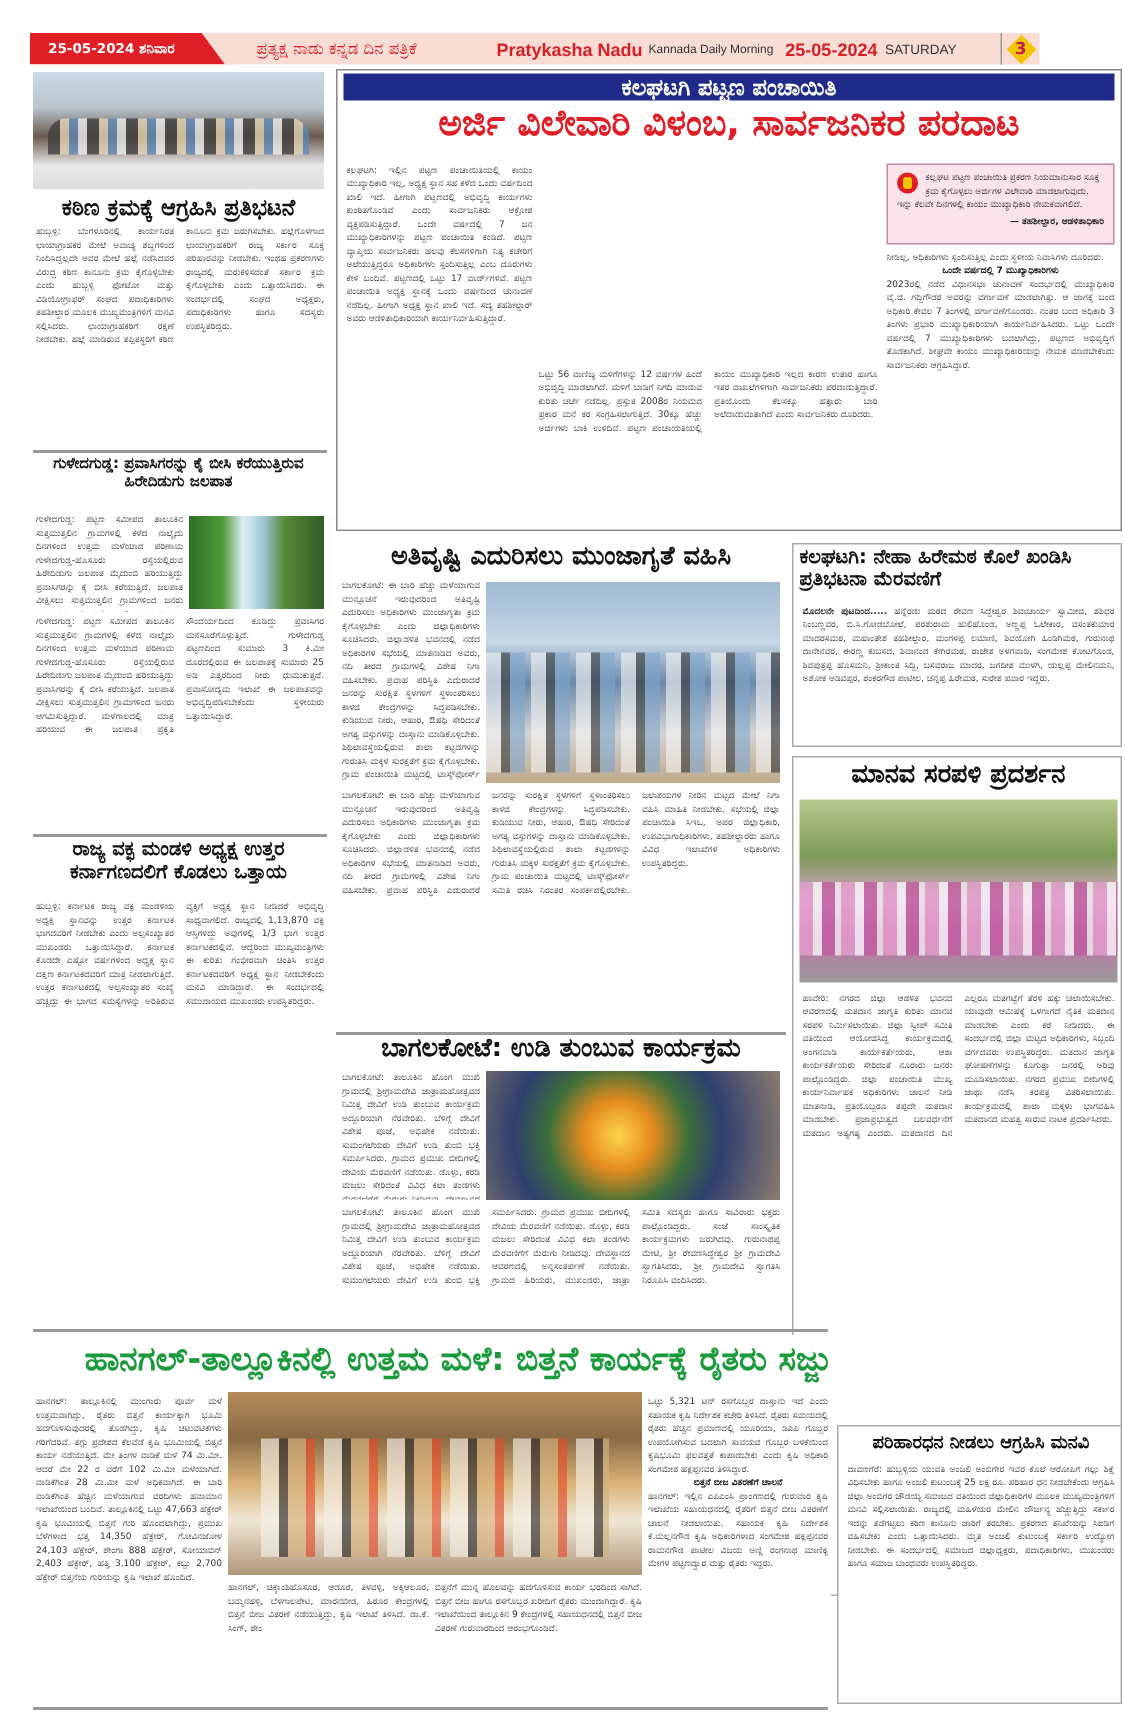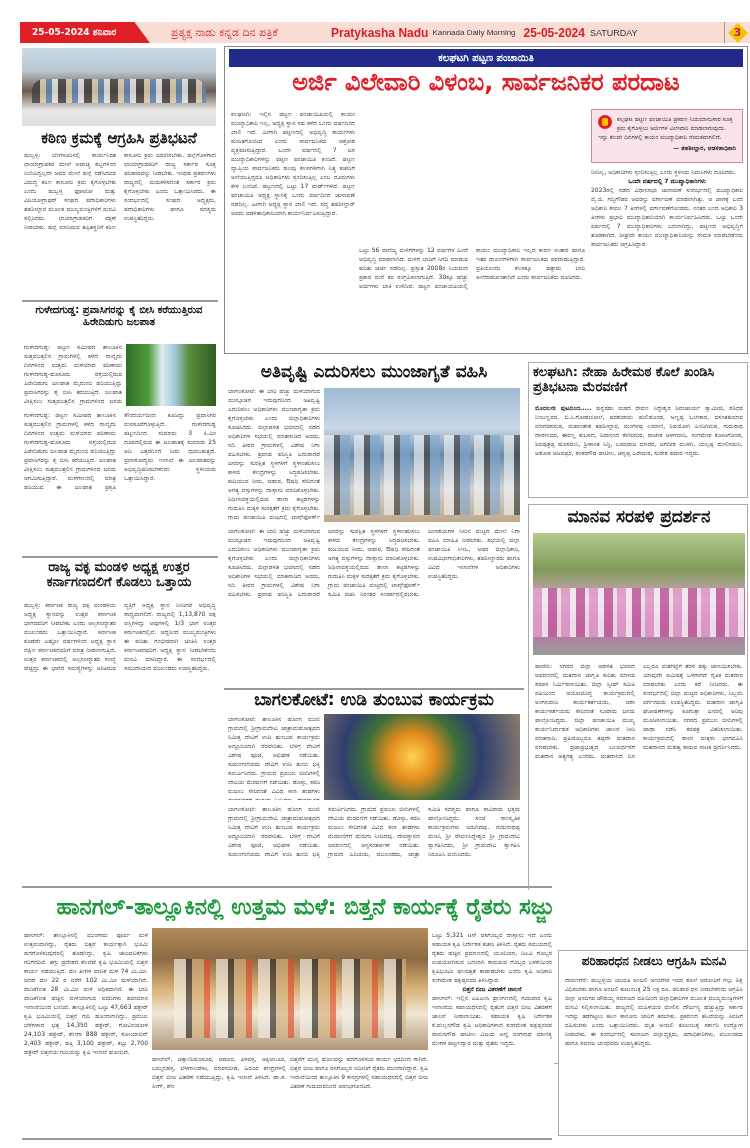--- a/index.html
+++ b/index.html
@@ -1,20 +1,20 @@
 <!DOCTYPE html>
 <html><head>
 <meta charset="utf-8">
 <style>
   * { box-sizing: border-box; margin: 0; padding: 0; }
   html, body { width: 750px; height: 1148px; background: #fff; overflow: hidden; }
   body { font-family: "DejaVu Sans", sans-serif; color: #222; position: relative; }
 
   
-  .masthead { position: absolute; left: 20px; top: 22px; width: 730px; height: 21px; background: #f9dcd4; display: flex; align-items: center; }
+  .masthead { position: absolute; left: 20px; top: 22px; width: 673px; height: 21px; background: #f9dcd4; display: flex; align-items: center; }
   .mh-date-left { background: #e01e26; color: #fff; font-weight: bold; font-size: 9px; height: 21px; width: 130px; display: flex; align-items: center; padding-left: 12px; clip-path: polygon(0 0, 88% 0, 100% 100%, 0 100%); }
   .mh-kn-title { color: #d81f26; font-size: 11px; margin-left: 21px; width: 150px; }
   .mh-en-title { color: #d81f26; font-weight: bold; font-size: 12px; margin-left: 10px; font-family: "Liberation Sans", sans-serif; }
   .mh-sub { color: #333; font-size: 8px; margin-left: 4px; font-family: "Liberation Sans", sans-serif; }
   .mh-date-right { color: #d81f26; font-weight: bold; font-size: 12px; margin-left: 8px; font-family: "Liberation Sans", sans-serif; }
   .mh-day { color: #333; font-size: 9px; margin-left: 5px; font-family: "Liberation Sans", sans-serif; }
   .mh-page { position: absolute; right: 0; top: 0; width: 26px; height: 21px; border-left: 1px solid #999; display: flex; align-items: center; justify-content: center; }
   .mh-page span { display: inline-block; width: 14px; height: 14px; background: #f5c400; transform: rotate(45deg); }
   .mh-page b { position: absolute; font-size: 11px; color: #c2185b; }
 
@@ -39,21 +39,21 @@
   .headline { position: absolute; font-weight: bold; line-height: 1.15; text-align: center; }
   .hl-red { color: #e01e26; }
   .hl-black { color: #111; }
   .hl-green { color: #1a9a3a; }
 
   .body-text { position: absolute; font-size: 6px; line-height: 9px; color: #333; text-align: justify; overflow: hidden; }
   .body-text.cols2 { column-count: 2; column-gap: 8px; }
   .body-text.cols3 { column-count: 3; column-gap: 8px; }
   .subhead { font-weight: bold; display: block; text-align: center; color: #111; }
 
-  .kicker { position: absolute; background: #1f2a8a; color: #fff; text-align: center; font-size: 10px; font-weight: bold; height: 18px; line-height: 18px; }
+  .kicker { position: absolute; background: #1f2a8a; color: #fff; text-align: center; font-size: 15px; font-weight: bold; height: 18px; line-height: 18px; }
 
   .quote-box { position: absolute; background: #fbe3ec; border: 1px solid #c98aa3; padding: 4px 6px; font-size: 6px; line-height: 9px; color: #222; }
   .quote-icon { float: left; width: 14px; height: 14px; border-radius: 50%; background: #e01e26; margin: 1px 5px 0 0; position: relative; }
   .quote-icon::after { content: ""; position: absolute; left: 4px; top: 3px; width: 6px; height: 8px; background: #f5c400; border-radius: 2px; }
   .quote-attr { display: block; font-weight: bold; text-align: right; margin-top: 2px; }
 
   .byline { font-weight: bold; }
 </style>
 </head>
 <body>

